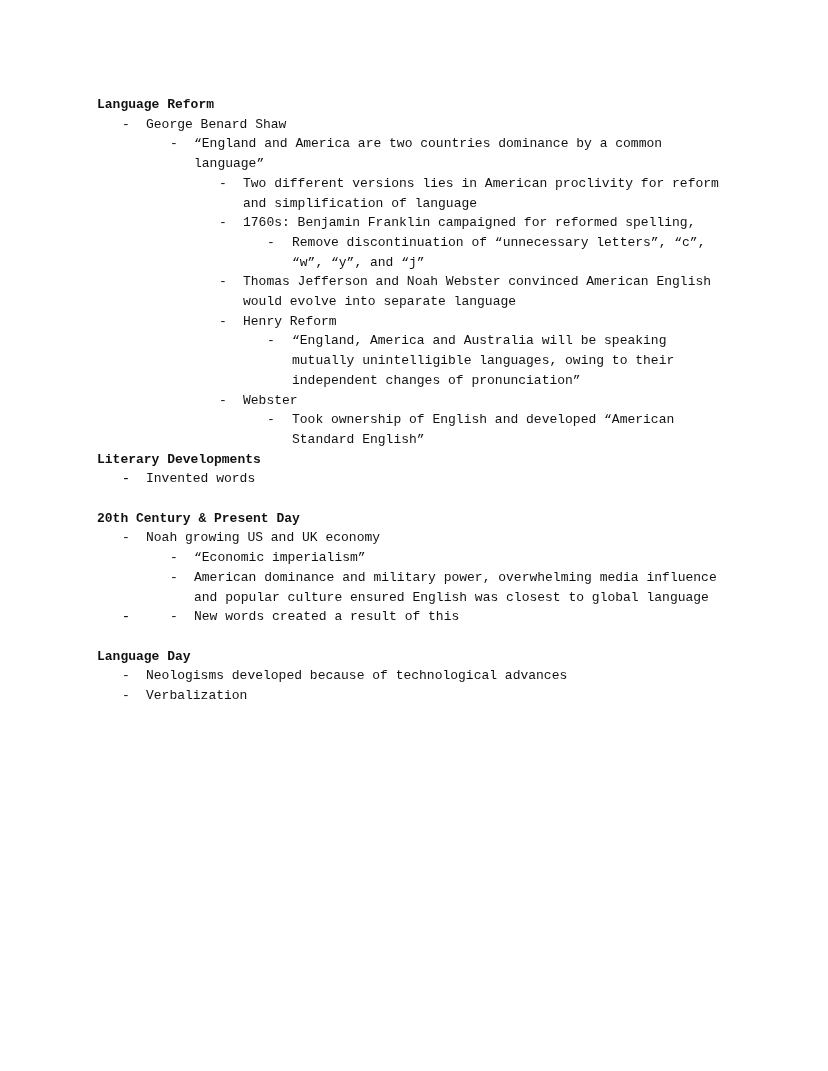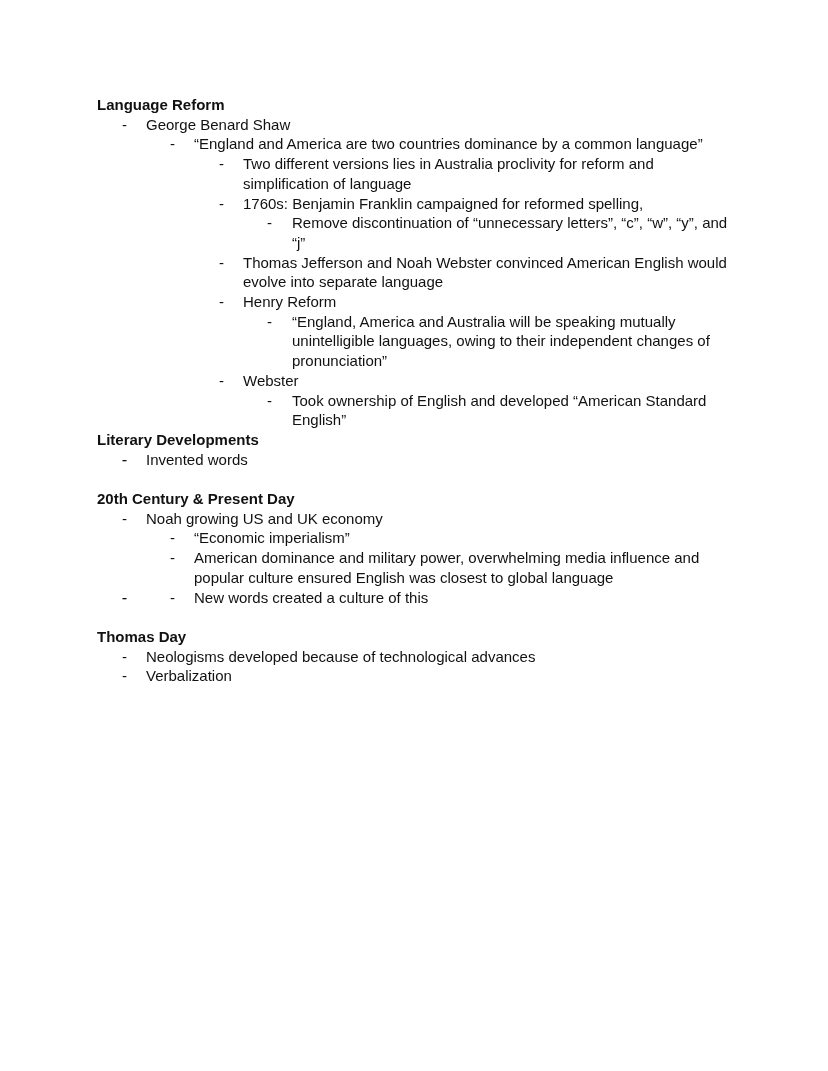--- a/index.html
+++ b/index.html
@@ -5,22 +5,22 @@
   html, body { margin: 0; padding: 0; background: #ffffff; }
   .page {
     position: relative;
     width: 828px;
     height: 1071px;
     background: #ffffff;
     overflow: hidden;
   }
   .doc {
     padding: 95px 97px 0 97px;
-    font-family: Liberation Sans, sans-serif;
-    font-size: 15px;
+    font-family: Liberation Mono, monospace;
+    font-size: 13px;
     line-height: 19.7px;
     color: #111111;
     width: 634px;
     box-sizing: content-box;
   }
   .heading {
     font-weight: bold;
   }
   .spacer {
     height: 19.7px;
@@ -42,37 +42,37 @@
   .lvl4 > .marker { left: 170px; }
 </style>
 </head>
 <body>
 
 <div class="page" style="background: rgb(255, 255, 255);">
   <div class="doc" id="doc" style="color: rgb(17, 17, 17);">
       <div class="heading">Language Reform</div>
       <div class="item lvl1"><span class="marker">-</span><span class="txt">George Benard Shaw</span></div>
       <div class="item lvl2"><span class="marker">-</span><span class="txt">“England and America are two countries dominance by a common language”</span></div>
-      <div class="item lvl3"><span class="marker">-</span><span class="txt">Two different versions lies in Australia proclivity for reform and simplification of language</span></div>
+      <div class="item lvl3"><span class="marker">-</span><span class="txt">Two different versions lies in American proclivity for reform and simplification of language</span></div>
       <div class="item lvl3"><span class="marker">-</span><span class="txt">1760s: Benjamin Franklin campaigned for reformed spelling,</span></div>
       <div class="item lvl4"><span class="marker">-</span><span class="txt">Remove discontinuation of “unnecessary letters”, “c”, “w”, “y”, and “j”</span></div>
       <div class="item lvl3"><span class="marker">-</span><span class="txt">Thomas Jefferson and Noah Webster convinced American English would evolve into separate language</span></div>
       <div class="item lvl3"><span class="marker">-</span><span class="txt">Henry Reform</span></div>
       <div class="item lvl4"><span class="marker">-</span><span class="txt">“England, America and Australia will be speaking mutually unintelligible languages, owing to their independent changes of pronunciation”</span></div>
       <div class="item lvl3"><span class="marker">-</span><span class="txt">Webster</span></div>
       <div class="item lvl4"><span class="marker">-</span><span class="txt">Took ownership of English and developed “American Standard English”</span></div>
       <div class="heading">Literary Developments</div>
       <div class="item lvl1"><span class="marker">-</span></div>
       <div class="item lvl1"><span class="marker">-</span><span class="txt">Invented words</span></div>
       <div class="spacer"></div>
       <div class="heading">20th Century &amp; Present Day</div>
       <div class="item lvl1"><span class="marker">-</span><span class="txt">Noah growing US and UK economy</span></div>
       <div class="item lvl2"><span class="marker">-</span><span class="txt">“Economic imperialism”</span></div>
       <div class="item lvl2"><span class="marker">-</span><span class="txt">American dominance and military power, overwhelming media influence and popular culture ensured English was closest to global language</span></div>
       <div class="item lvl1"><span class="marker">-</span></div>
       <div class="item lvl1"><span class="marker">-</span></div>
-      <div class="item lvl2"><span class="marker">-</span><span class="txt">New words created a culture of this</span></div>
+      <div class="item lvl2"><span class="marker">-</span><span class="txt">New words created a result of this</span></div>
       <div class="spacer"></div>
-      <div class="heading">Thomas Day</div>
+      <div class="heading">Language Day</div>
       <div class="item lvl1"><span class="marker">-</span><span class="txt">Neologisms developed because of technological advances</span></div>
       <div class="item lvl1"><span class="marker">-</span><span class="txt">Verbalization</span></div>
     </div>
 </div>
 
 </body></html>

